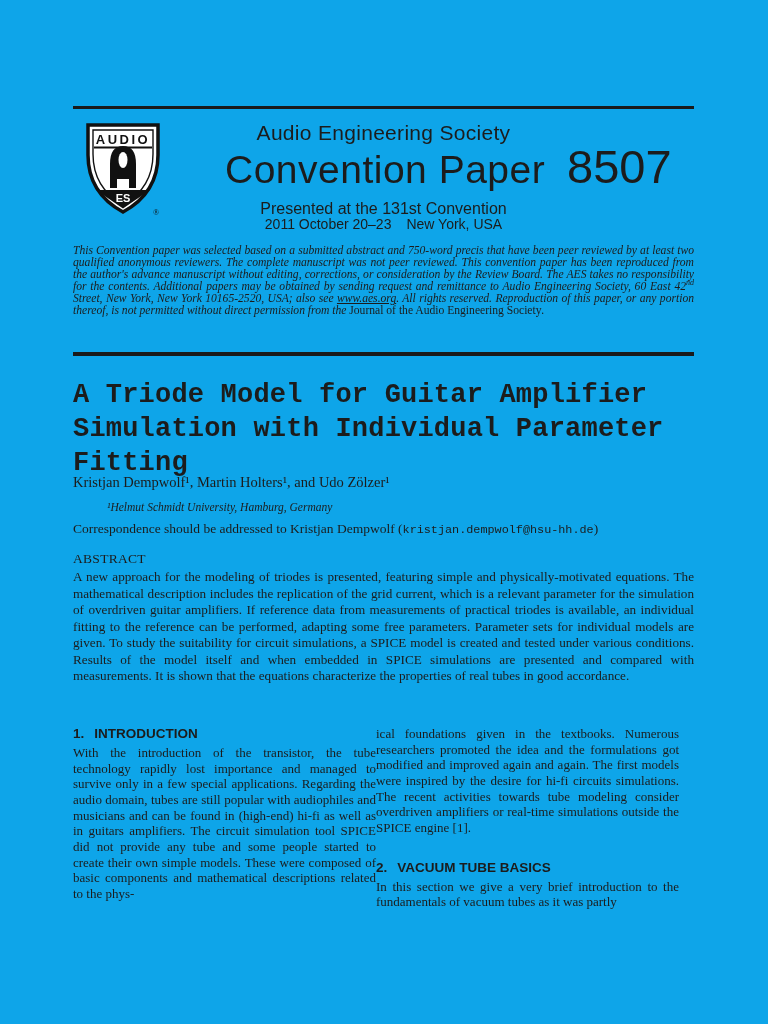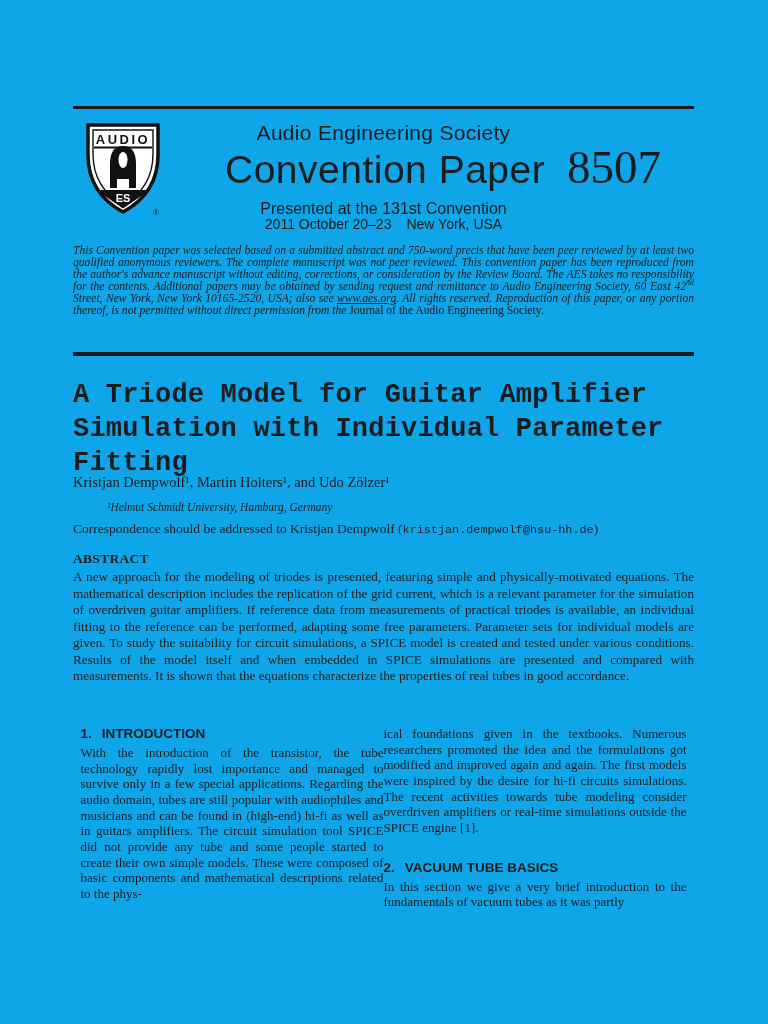--- a/index.html
+++ b/index.html
@@ -13,21 +13,21 @@
 
   .rule{position:absolute;left:73px;width:621px;background:#1a1a1a;}
   .rule-top{top:106px;height:3px;}
   .rule-mid{top:352px;height:3.5px;}
 
   
   .logo{position:absolute;left:85px;top:121px;width:76px;height:96px;}
   .hdr{position:absolute;left:73px;top:0;width:621px;font-family:"Liberation Sans",sans-serif;}
   .society{position:absolute;top:121px;left:0;width:100%;text-align:center;font-size:21px;letter-spacing:.3px;}
   .cp{position:absolute;top:151px;left:152px;font-size:39px;line-height:38px;letter-spacing:.5px;}
-  .cp-num{position:absolute;top:145px;left:494px;font-size:47px;line-height:44px;font-family:Liberation Serif, serif;}
+  .cp-num{position:absolute;top:145px;left:494px;font-size:47px;line-height:44px;}
   .presented{position:absolute;top:200px;left:0;width:100%;text-align:center;font-size:16px;}
   .dateline{position:absolute;top:216px;left:0;width:100%;text-align:center;font-size:14px;}
   .dateline .loc{margin-left:15px;}
 
   
   .disclaimer{
     position:absolute;left:73px;top:245px;width:621px;
     font-style:italic;font-size:11.6px;line-height:12.1px;text-align:justify;
   }
   .disclaimer sup{font-size:8px;line-height:0;}
@@ -39,25 +39,25 @@
     position:absolute;left:73px;top:378px;width:621px;
     font-family:Liberation Mono, monospace;font-weight:bold;
     font-size:27px;line-height:34px;letter-spacing:.2px;
   }
   .authors{position:absolute;left:73px;top:474px;width:621px;font-size:14.5px;}
   .affiliation{position:absolute;left:73px;top:501px;width:621px;font-style:italic;font-size:11.5px;margin-left:34px;}
   .correspondence{position:absolute;left:73px;top:521px;width:621px;font-size:13.5px;}
   .correspondence .email{font-family:"Liberation Mono",monospace;font-size:11.8px;}
 
   
-  .abs-head{position:absolute;left:73px;top:551px;font-weight:bold;font-size:13.5px;letter-spacing:.3px;}
+  .abs-head{position:absolute;left:73px;top:551px;font-weight:normal;font-size:13.5px;letter-spacing:.3px;}
   .abs-body{position:absolute;left:73px;top:569px;width:621px;font-size:13.2px;line-height:16.55px;text-align:justify;}
 
   
-  .cols{position:absolute;left:73px;top:726px;width:621px;display:flex;justify-content:center;}
+  .cols{position:absolute;left:73px;top:726px;width:621px;display:flex;}
   .col{width:303px;}
   .sec-head{font-family:"Liberation Sans",sans-serif;font-weight:bold;font-size:13.5px;margin:0 0 4px 0;}
   .sec-head .num{margin-right:10px;}
   .col p{margin:0;font-size:13px;line-height:15.65px;text-align:justify;}
   .sec-head.second{margin-top:24px;}
 </style>
 </head>
 <body>
 
 <div class="sheet">

